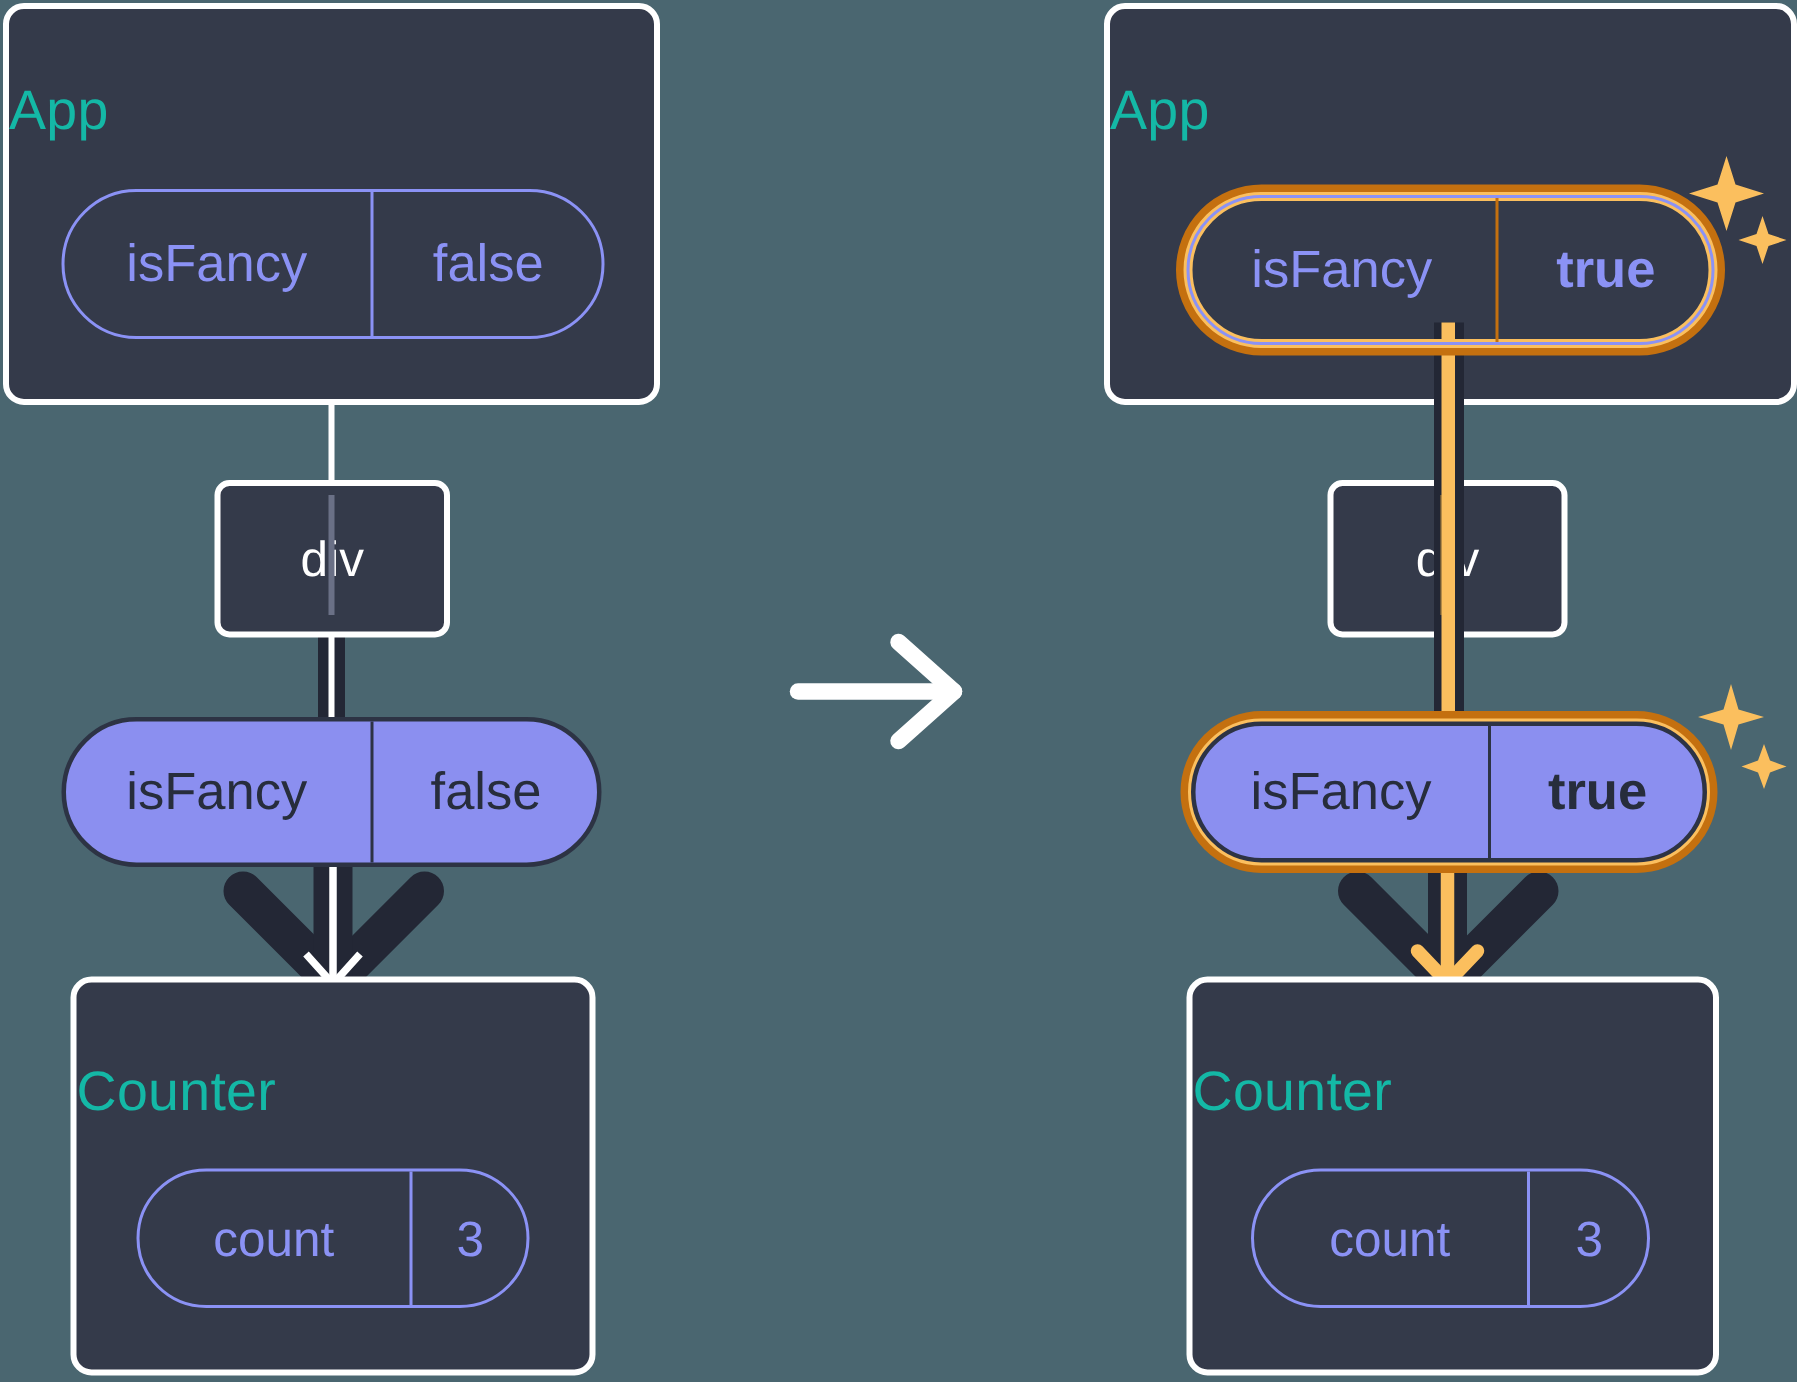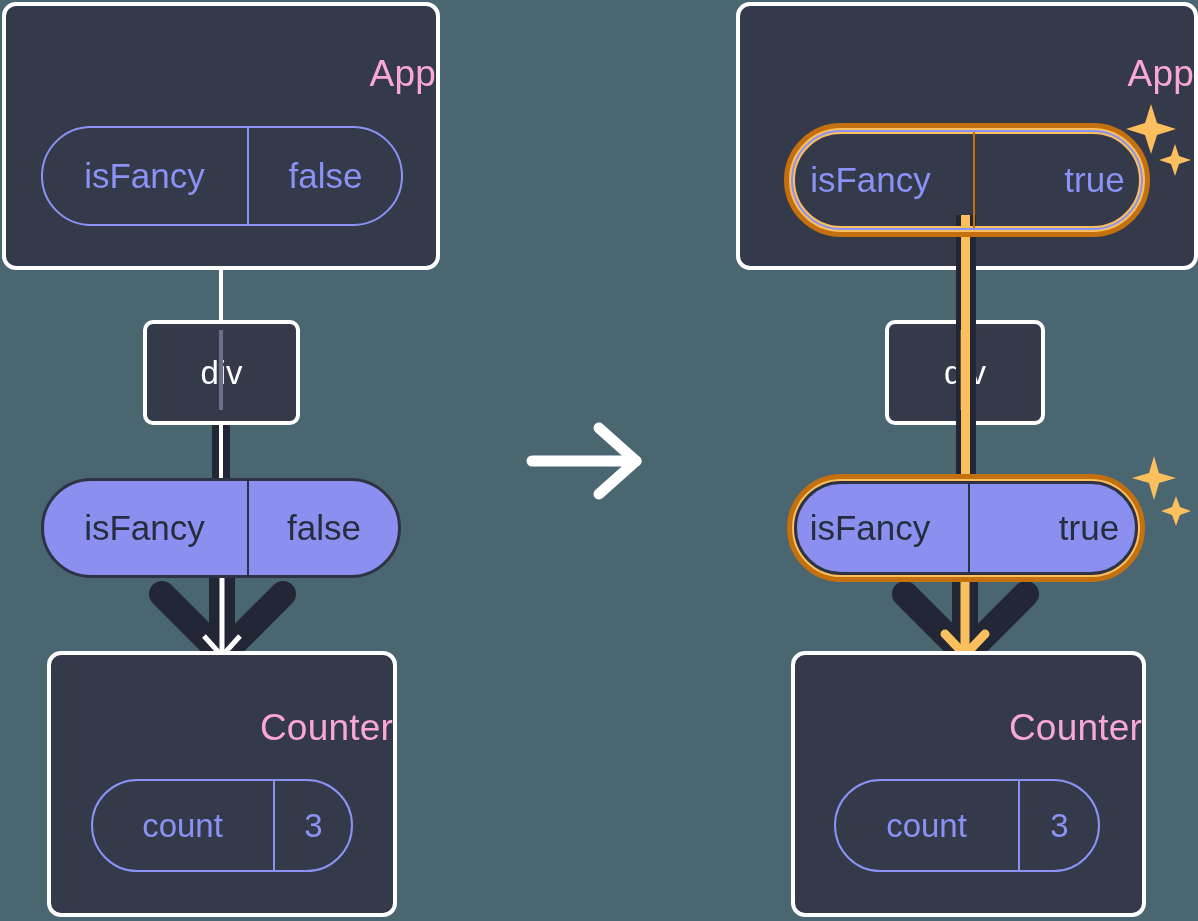--- a/index.html
+++ b/index.html
@@ -34,22 +34,22 @@
     box-sizing: border-box;
     background: #343a4a;
     border: 4px solid #ffffff;
     border-radius: 14px;
     z-index: 5;
   }
   .comp-title {
     position: absolute;
     left: 0;
     right: 0;
-    text-align: right;
-    color: #f9a8d4;
+    text-align: left;
+    color: #14b8a6;
     font-size: 37px;
     font-weight: 400;
     letter-spacing: 0.2px;
   }
   .div-box {
     position: absolute;
     box-sizing: border-box;
     background: #343a4a;
     border: 4px solid #ffffff;
     border-radius: 10px;
@@ -91,21 +91,21 @@
 
   .pill-cell {
     display: flex;
     align-items: center;
     justify-content: center;
     font-size: 35px;
     white-space: nowrap;
     flex: 0 0 auto;
   }
   .pill-sep { width: 2px; flex: 0 0 auto; align-self: stretch; }
-  .pill-cell.bold { font-weight: normal; padding-left: 48px; }
+  .pill-cell.bold { font-weight: bold; }
 
   
   .ring {
     position: absolute;
     box-sizing: border-box;
     border-radius: 999px;
     border: 6px solid #c4700f;
     z-index: 9;
     pointer-events: none;
   }

